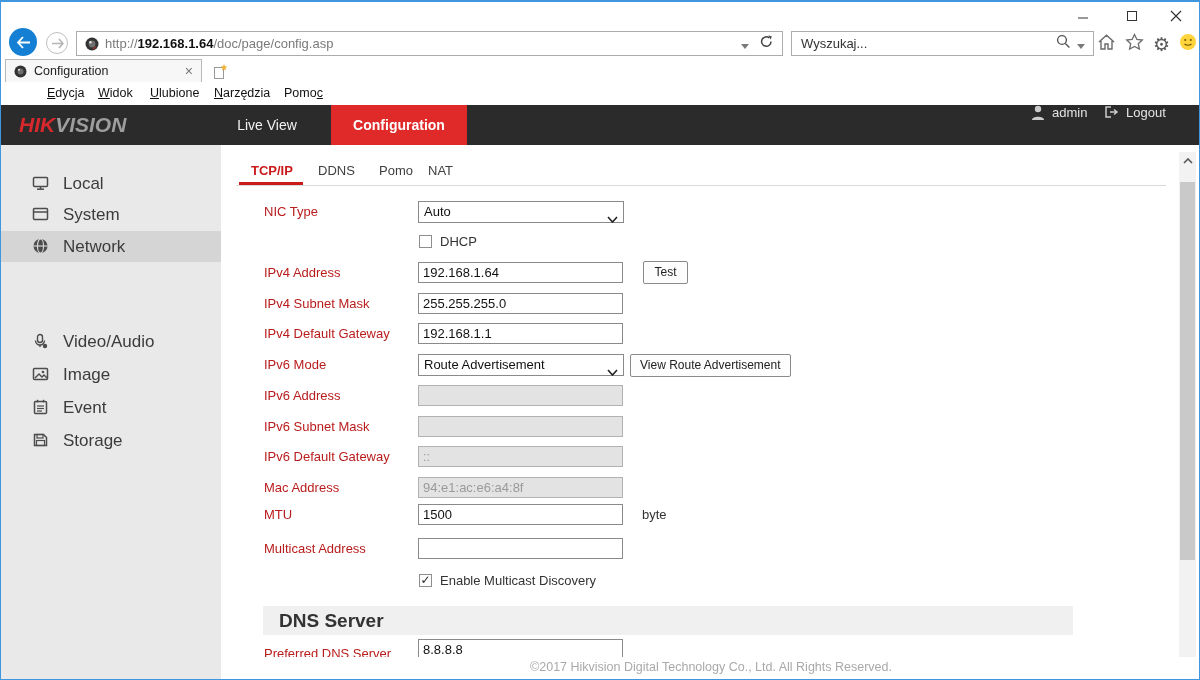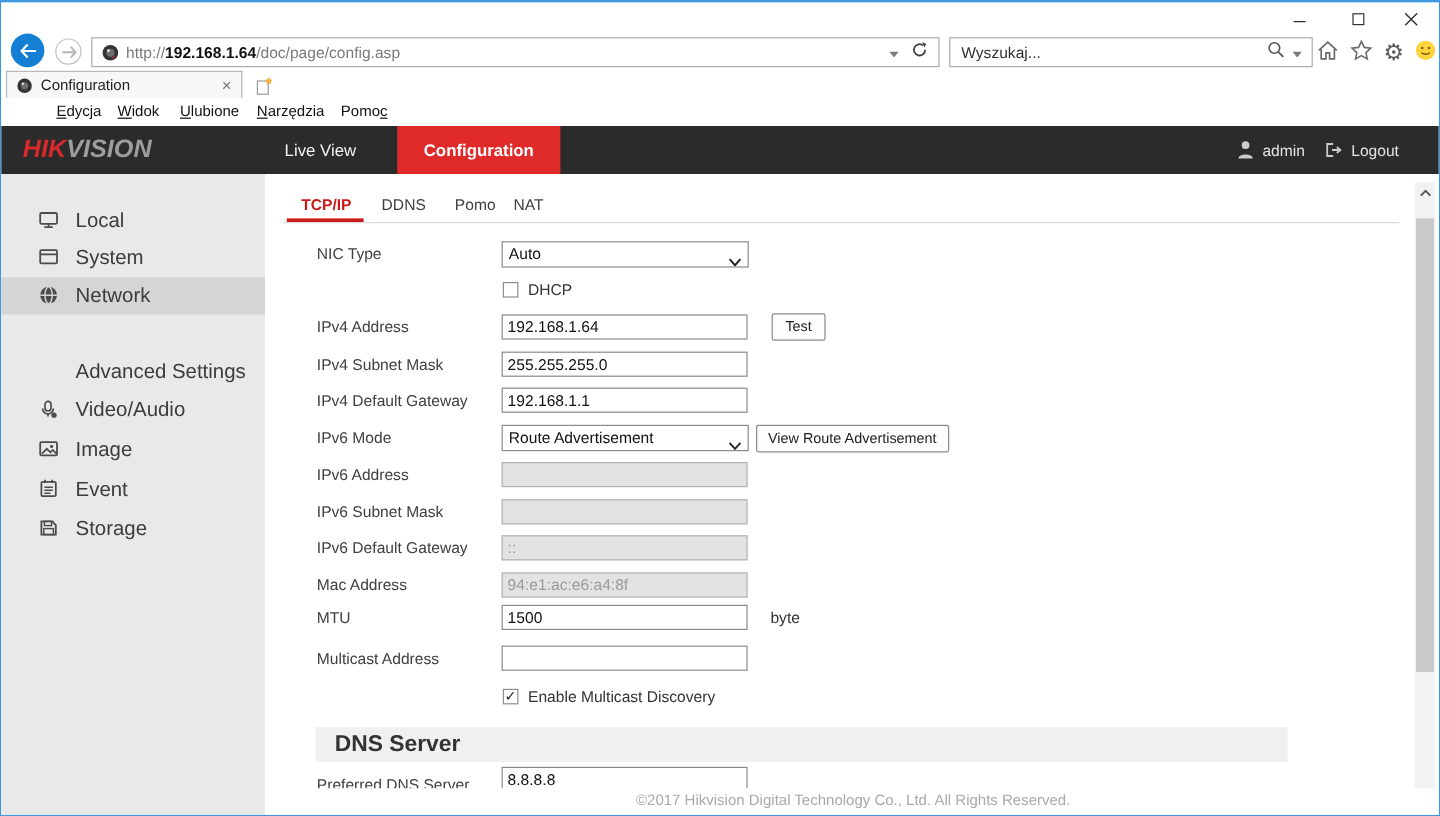--- a/index.html
+++ b/index.html
@@ -45,21 +45,21 @@
   .menuitem u { text-decoration:underline; }
 
   
   .appheader { position:absolute; left:0; top:103px; width:100%; height:40px; background:#2b2b2b; }
   .logo { position:absolute; left:18px; top:8px; font-size:21px; font-weight:bold; font-style:italic; letter-spacing:0px; }
   .logo .hik { color:#d7282d; }
   .logo .vision { color:#9d9d9d; }
   .topnav { position:absolute; top:0; height:55px; line-height:40px; text-align:center; font-size:14px; color:#f2f2f2; }
   .topnav.live { left:211px; width:110px; }
   .topnav.config { left:330px; width:136px; background:#e02a2a; font-weight:bold; color:#fff; }
-  .userarea { position:absolute; top:0; height:40px; display:flex; align-items:center; gap:7px; color:#e3e3e3; font-size:13px; }
+  .userarea { position:absolute; top:0; height:40px; display:flex; align-items:flex-start; gap:7px; color:#e3e3e3; font-size:13px; }
   .userarea.u1 { left:1030px; }
   .userarea.u2 { left:1103px; }
 
   
   .sidebar { position:absolute; left:0; top:143px; width:220px; height:537px; background:#e9e9e9; }
   .siderow { position:absolute; left:0; width:220px; height:31px; }
   .siderow .sicon { position:absolute; left:31px; top:7px; }
   .siderow .slabel { position:absolute; left:62px; top:0; height:31px; line-height:31px; font-size:17px; color:#3c3c3c; }
   .siderow.hl { background:#d5d5d5; }
   .siderow.active { background:#ffffff; }
@@ -67,21 +67,21 @@
   .siderow.active .slabel { color:#c41414; font-weight:bold; }
 
   
   .pane { position:absolute; left:220px; top:143px; width:980px; height:512px; background:#fff; overflow:hidden; }
   .ctab { position:absolute; top:16px; height:20px; line-height:20px; font-size:13px; color:#404040; }
   .ctab.active { color:#cb1a1a; font-weight:bold; }
   .ctab-underline { position:absolute; left:18px; top:37px; width:64px; height:3px; background:#cb1a1a; }
   .ctab-line { position:absolute; left:15px; top:40px; width:930px; height:1px; background:#dadada; }
 
   .frow { position:absolute; left:0; width:100%; height:26px; }
-  .flabel { position:absolute; left:43px; top:0; height:22px; line-height:22px; font-size:13px; color:#404040; white-space:nowrap; }
+  .flabel { position:absolute; left:43px; top:0; height:22px; line-height:22px; font-size:13px; color:#b91c1c; white-space:nowrap; }
   .fctrl { position:absolute; left:197px; }
   .tin { width:205px; height:21px; border:1px solid #8a8a8a; background:#fff; font-size:13px; padding:0 4px; font-family:inherit; color:#111; }
   .tin:disabled { background:#e3e3e3; border-color:#b2b2b2; color:#9a9a9a; }
   .sel { position:absolute; left:197px; width:206px; height:22px; border:1px solid #8a8a8a; background:#fff; }
   .sel .sval { position:absolute; left:5px; top:0; height:20px; line-height:20px; font-size:13px; color:#111; }
   .sel .schev { position:absolute; right:5px; top:7px; }
   .btn { position:absolute; height:23px; border:1px solid #8a8a8a; border-radius:2px; background:#fdfdfd; font-size:12px; color:#222; font-family:inherit; padding:0 9px; line-height:21px; text-align:center; }
   .cbox { position:absolute; left:198px; width:13px; height:13px; border:1px solid #8e8e8e; background:#fff; font-size:12px; line-height:11px; text-align:center; color:#222; font-family:"DejaVu Sans",sans-serif; }
   .cblabel { position:absolute; left:219px; top:-1px; height:15px; line-height:15px; font-size:13px; color:#333; white-space:nowrap; }
   .unit { position:absolute; left:421px; top:0; height:22px; line-height:22px; font-size:13px; color:#333; }
@@ -247,23 +247,20 @@
       <span class="slabel">System</span>
     </div>
     <div class="siderow hl" style="top:86px;">
       <span class="sicon"><svg width="17" height="16">
             <circle cx="8.5" cy="8" r="7" fill="#4c4c4c"></circle>
             <ellipse cx="8.5" cy="8" rx="3" ry="7" fill="none" stroke="#d5d5d5" stroke-width="1.2"></ellipse>
             <line x1="1.5" y1="8" x2="15.5" y2="8" stroke="#d5d5d5" stroke-width="1.2"></line>
           </svg></span>
       <span class="slabel">Network</span>
     </div>
-    <div class="siderow" style="top:149px;">
-      <span class="slabel">Advanced Settings</span>
-    </div>
     <div class="siderow" style="top:181px;">
       <span class="sicon"><svg width="17" height="16">
             <rect x="5.5" y="1.5" width="5" height="8" rx="2.5" fill="none" stroke="#4c4c4c" stroke-width="1.4"></rect>
             <path d="M3.5 7.5a4.5 4.5 0 0 0 9 0" fill="none" stroke="#4c4c4c" stroke-width="1.4"></path>
             <line x1="8" y1="12" x2="8" y2="14" stroke="#4c4c4c" stroke-width="1.4"></line>
             <circle cx="13" cy="13" r="2.2" fill="#4c4c4c"></circle>
           </svg></span>
       <span class="slabel">Video/Audio</span>
     </div>
     <div class="siderow" style="top:214px;">

